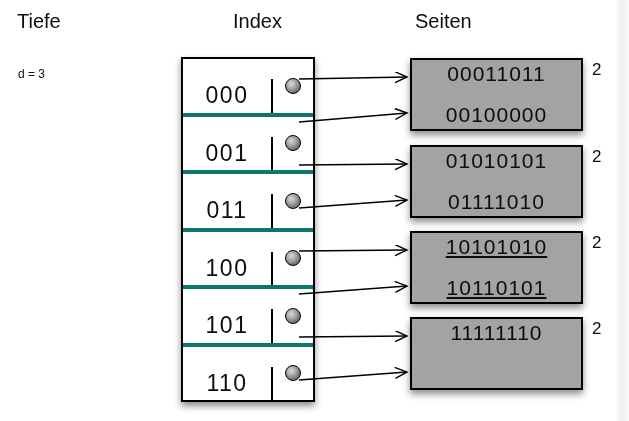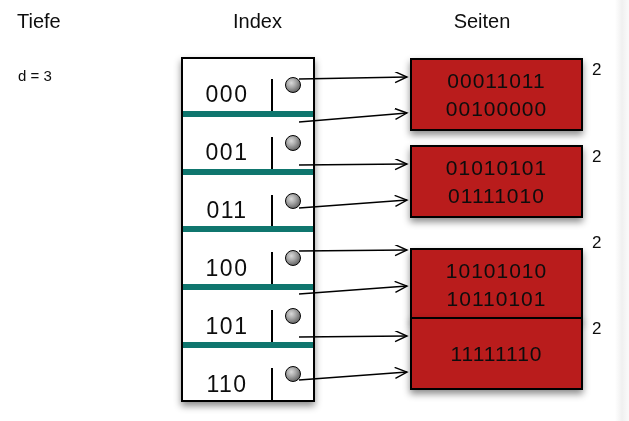--- a/index.html
+++ b/index.html
@@ -13,38 +13,38 @@
   }
 
   
   .hdr {
     position:absolute; top:10px;
     font-size:20px;
     white-space:nowrap;
   }
   .hdr-tiefe  { left:17px; }
   .hdr-index  { left:168px; width:114px; text-align:right; }
-  .hdr-seiten { left:402px; width:160px; text-align:center; }
+  .hdr-seiten { left:415px; width:160px; }
 
   .global-depth {
     position:absolute; left:18px; top:67px;
-    font-size:15px; white-space:nowrap;
+    font-size:12px; white-space:nowrap;
   }
 
   
   .dir-table {
     position:absolute; left:181px; top:57px;
     width:130px; height:341px;
     border:2px solid #000;
     background:#fff;
     box-shadow:0 4px 7px rgba(0,0,0,0.45);
     display:flex; flex-direction:column;
     z-index:1;
   }
-  .dir-row { flex:1 1 0; display:flex; border-top:6px solid #0f766e; min-height:0; }
+  .dir-row { flex:1 1 0; display:flex; border-top:4px solid #0f766e; min-height:0; }
   .dir-row:first-child { border-top:none; }
   .dir-key {
     width:88px; border-right:2px solid #000;
     display:flex; align-items:center; justify-content:center;
     font-size:23px; letter-spacing:1.5px;margin-top:20px;
   }
   .dir-ptr { flex:1 1 0; position:relative; }
   .ptr-dot {
     position:absolute; left:50%; top:50%;
     transform:translate(-50%,-50%);
@@ -59,29 +59,29 @@
     position:absolute; left:0; top:0;
     width:629px; height:421px;
     z-index:4; pointer-events:none;
   }
 
   
   .page {
     position:absolute; left:410px;
     width:169px; height:69px;
     border:2px solid #000;
-    background:#b91c1c;
+    background:#a3a3a3;
     box-shadow:0 4px 7px rgba(0,0,0,0.45);
     display:flex; flex-direction:column;
-    align-items:center; justify-content:center;
+    align-items:center; justify-content:space-between;
     z-index:2;
   }
   .page-0 { top:58px; }
   .page-1 { top:145px; }
-  .page-2 { top:248px; }
+  .page-2 { top:231px;text-decoration:underline; }
   .page-3 { top:317px; }
   .page-entry {
     font-size:21px; line-height:28px; letter-spacing:1px;
     white-space:nowrap;
   }
   .local-depth {
     position:absolute; left:592px;
     font-size:17px;
   }
   .ld-0 { top:60px; }

